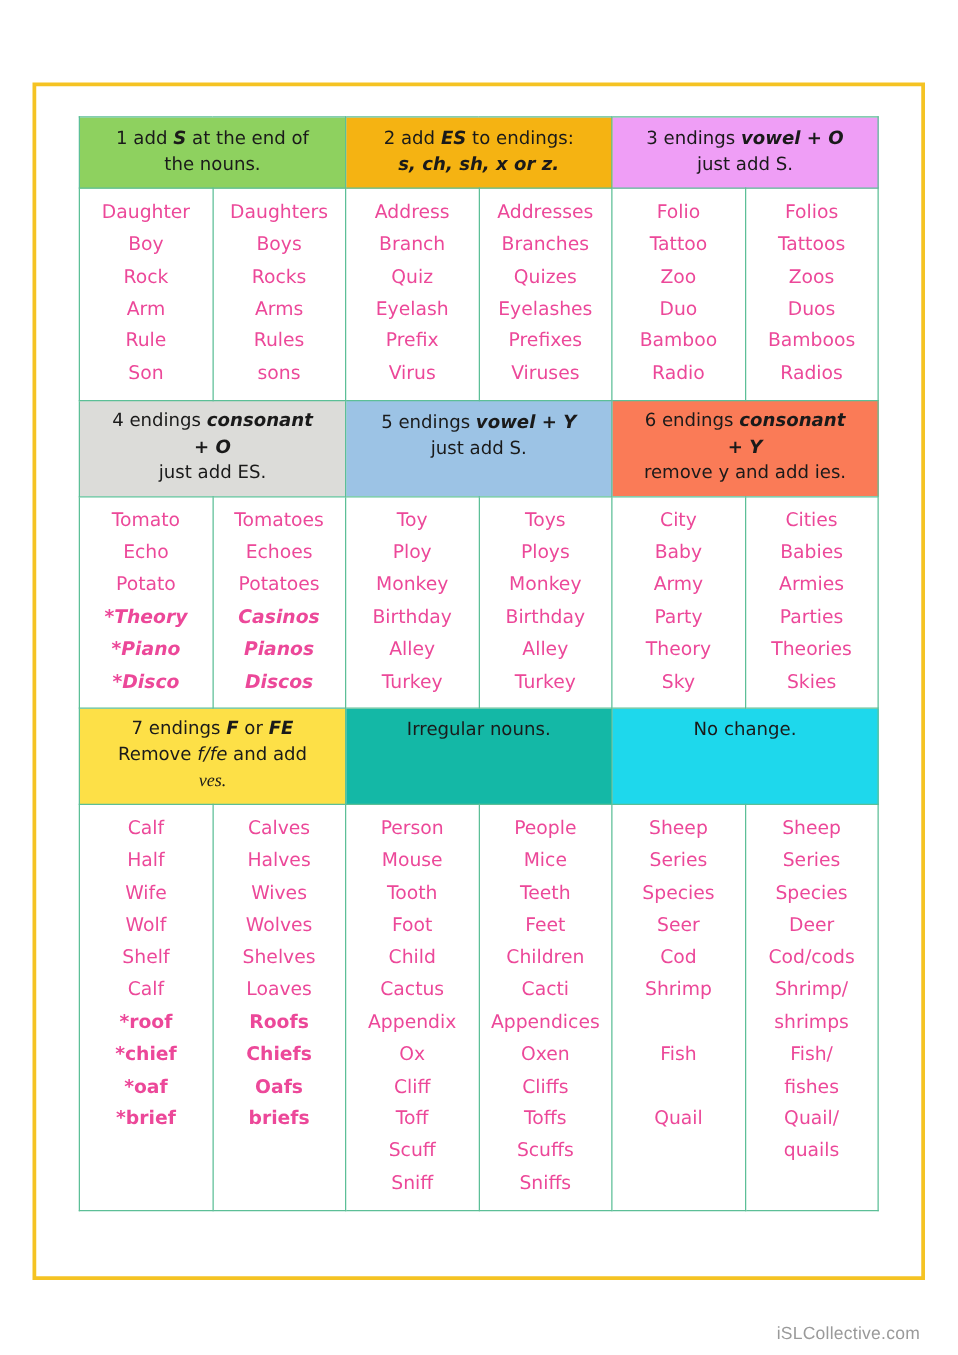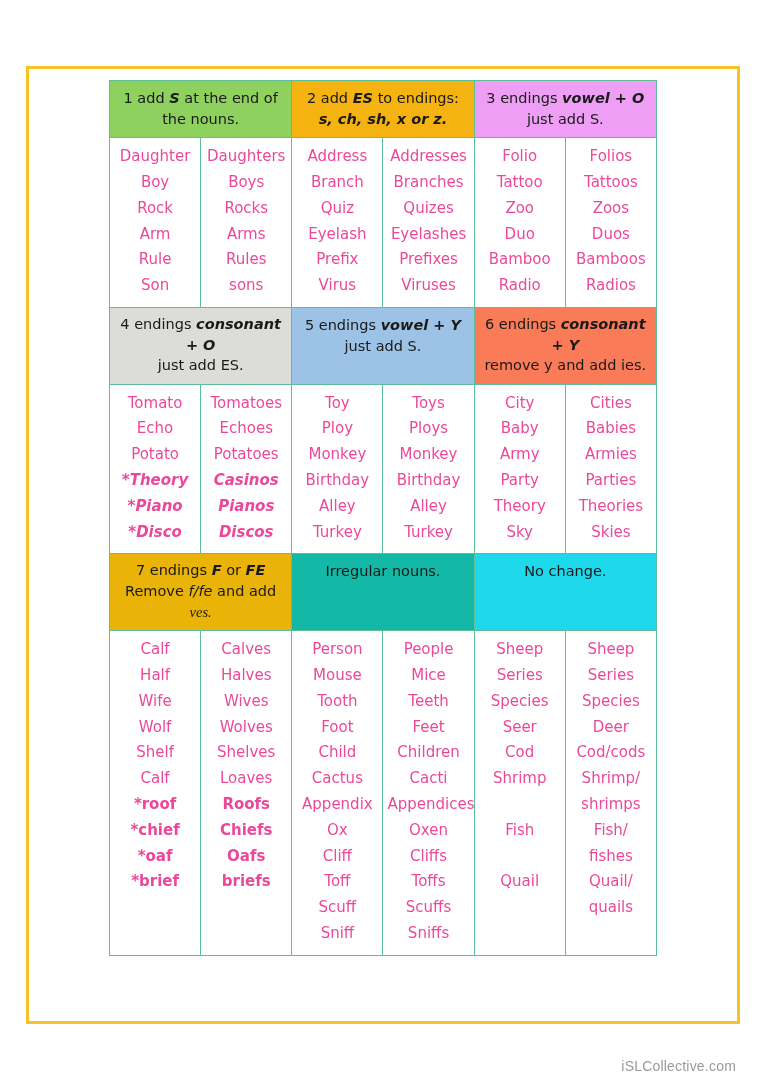--- a/index.html
+++ b/index.html
@@ -42,24 +42,24 @@
     font-family: "Liberation Sans", sans-serif;
     font-weight: bold;
     font-size: 19px;
     letter-spacing: -0.1px;
     color: #141414;
     margin: 10px 0 13px 0;
   }
 
   
   #rules-table {
-    width: 548px;
+    width: 640px;
     border-collapse: collapse;
     table-layout: fixed;
-    margin: 1px auto;
+    margin: 14px auto;
   }
   #rules-table col { width: 16.6666%; }
 
   #rules-table td {
     border: 1.5px solid #5cbf97;
     padding: 0;
     vertical-align: top;
   }
 
   
@@ -77,21 +77,21 @@
   }
   .rule-head.tall { padding-top: 6px !important; }
 
   
   .c-green  { background: #8ed15f; }
   .c-amber  { background: #f5b312; }
   .c-pink   { background: #ef9ef6; }
   .c-gray   { background: #dcdcd9; }
   .c-blue   { background: #9cc3e5; }
   .c-salmon { background: #fa7b57; }
-  .c-purple { background: #eab308; }
+  .c-purple { background: #fde047; }
   .c-orange { background: #14b8a6; }
   .c-cyan   { background: #1ed8ec; }
 
   
   .word-cell {
     background: #ffffff;
     padding: 6px 4px 8px 4px !important;
   }
   .word-list {
     list-style: none;

